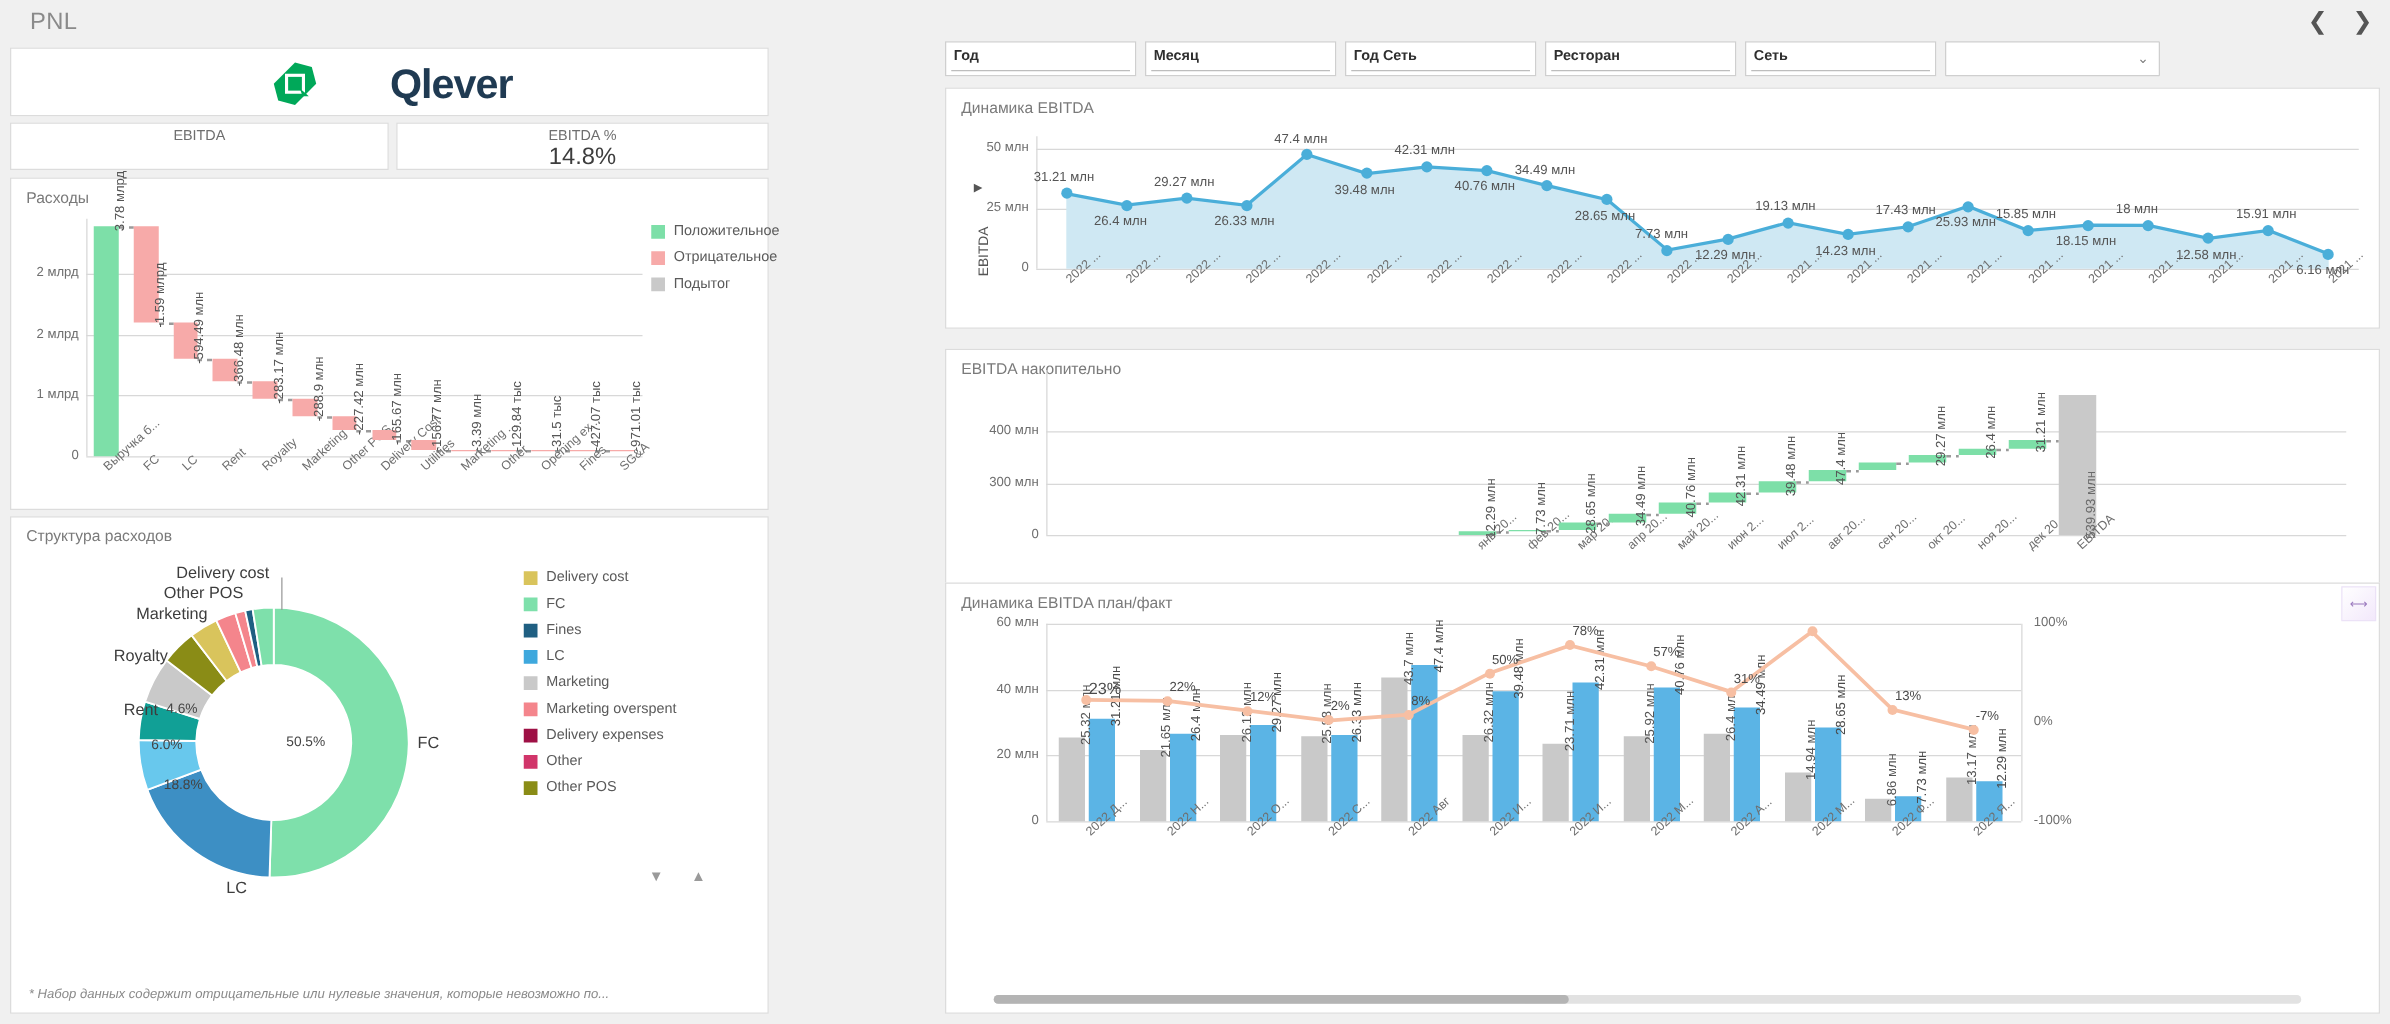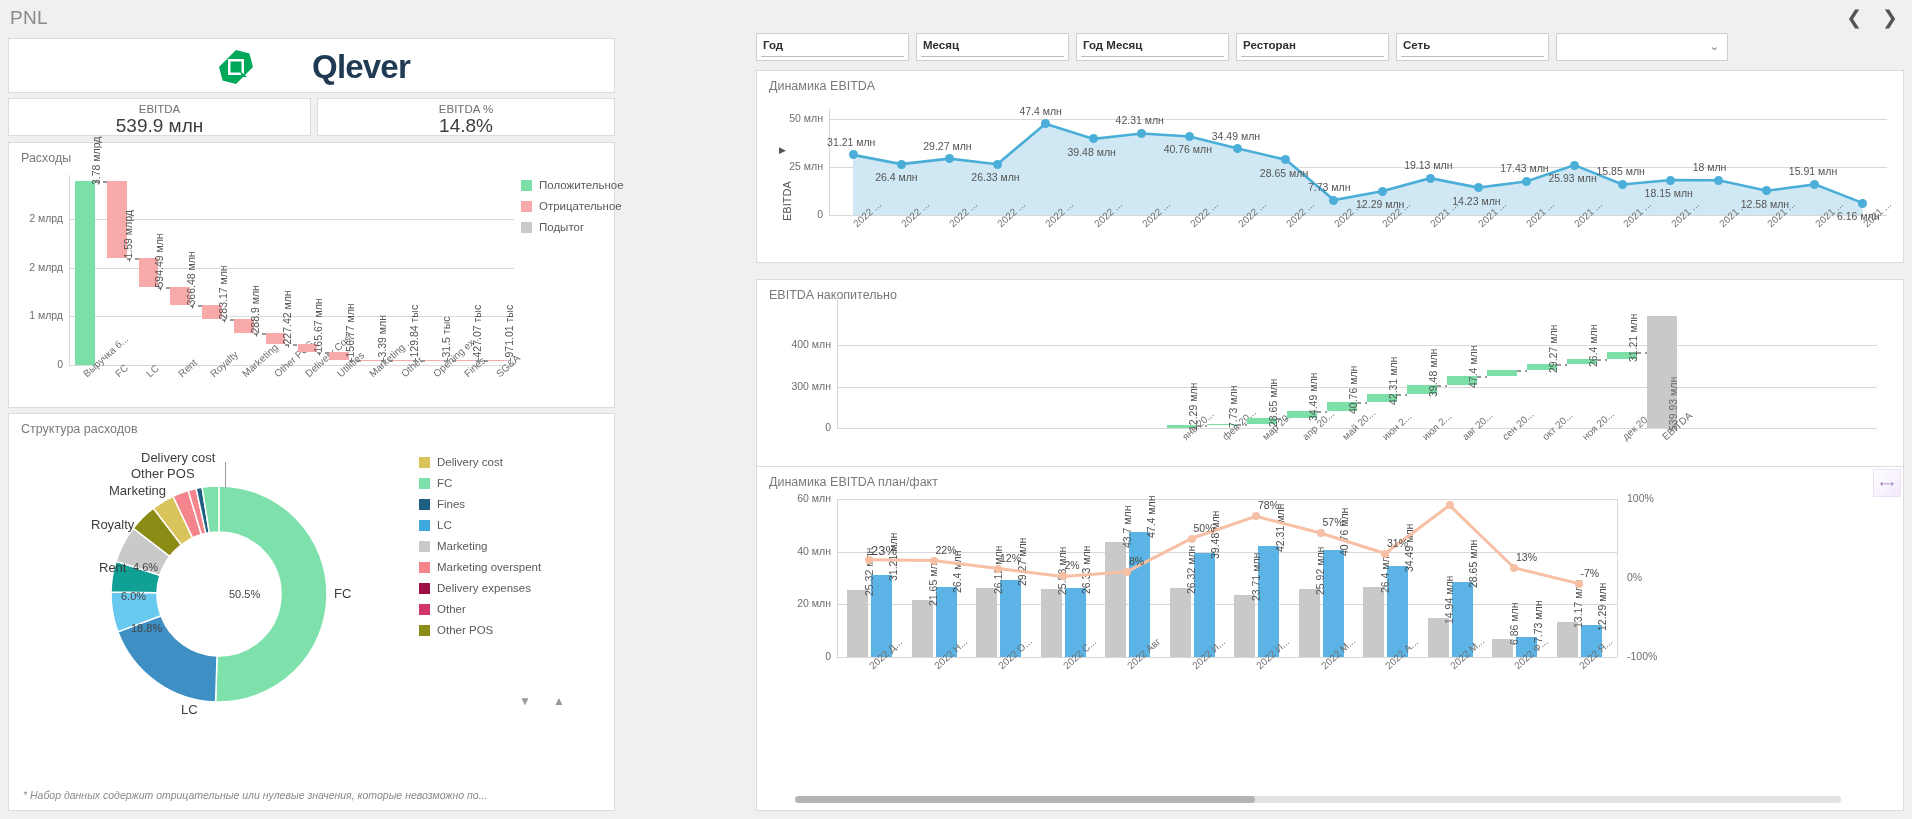--- a/index.html
+++ b/index.html
@@ -7,21 +7,21 @@
     width:1912px;height:819px;
     background:#f0f0f0;
     font-family:"Liberation Sans",sans-serif;
     color:#3d3d3d;
     overflow:hidden;
   }
   .app{position:relative;width:1912px;height:819px;}
 
   
   .topbar{position:absolute;left:0;top:0;width:1912px;height:38px;background:#f0f0f0;}
-  .app-title{position:absolute;left:10px;top:7px;font-size:19px;color:#8a8a8a;letter-spacing:.3px;}
+  .app-title{position:absolute;left:24px;top:7px;font-size:19px;color:#8a8a8a;letter-spacing:.3px;}
   .nav-arrows{position:absolute;right:14px;top:8px;display:flex;gap:20px;align-items:center;}
   .nav-arrows span{font-size:19px;color:#555;cursor:pointer;line-height:20px;}
 
   
   .card{position:absolute;background:#fff;border:1px solid #dcdcdc;box-sizing:border-box;}
   .card-title{position:absolute;left:12px;top:8px;font-size:12.5px;color:#7a7a7a;}
 
   
   #logo-card{left:8px;top:38px;width:607px;height:55px;}
   .logo-wrap{position:absolute;left:0;top:0;width:607px;height:55px;display:flex;align-items:center;justify-content:center;gap:9px;}
@@ -107,21 +107,20 @@
           <rect x="15.5" y="15.5" width="11" height="11" fill="#00a859"></rect>
           <path d="M25 25 q4 3 7 6 l-5 0 z" fill="#00a859"></path>
         </svg>
       </div>
       <div class="logo-text">Qlever</div>
     </div>
   </div>
 
   <div class="card" id="kpi1">
     <div class="kpi-label">EBITDA</div>
-    <div class="kpi-value">539.9 млн</div>
   </div>
   <div class="card" id="kpi2">
     <div class="kpi-label">EBITDA %</div>
     <div class="kpi-value">14.8%</div>
   </div>
 
   <div class="card" id="waterfall-card">
     <div class="card-title">Расходы</div>
     <div class="plot" id="wf-plot" style="left:60px;top:32px;width:445px;height:190px;">
         <div class="gridline" style="top:190px;width:445px;"></div>
@@ -293,21 +292,21 @@
   <div id="filters">
       <div class="filter" style="left:0px;width:153px;">
         <div class="flabel" style="">Год</div>
         <div class="funderline" style=""></div>
       </div>
       <div class="filter" style="left:160px;width:153px;">
         <div class="flabel" style="">Месяц</div>
         <div class="funderline" style=""></div>
       </div>
       <div class="filter" style="left:320px;width:153px;">
-        <div class="flabel" style="">Год Месяц</div>
+        <div class="flabel" style="">Год Сеть</div>
         <div class="funderline" style=""></div>
       </div>
       <div class="filter" style="left:480px;width:153px;">
         <div class="flabel" style="">Ресторан</div>
         <div class="funderline" style=""></div>
       </div>
       <div class="filter" style="left:640px;width:153px;">
         <div class="flabel" style="">Сеть</div>
         <div class="funderline" style=""></div>
       </div>

